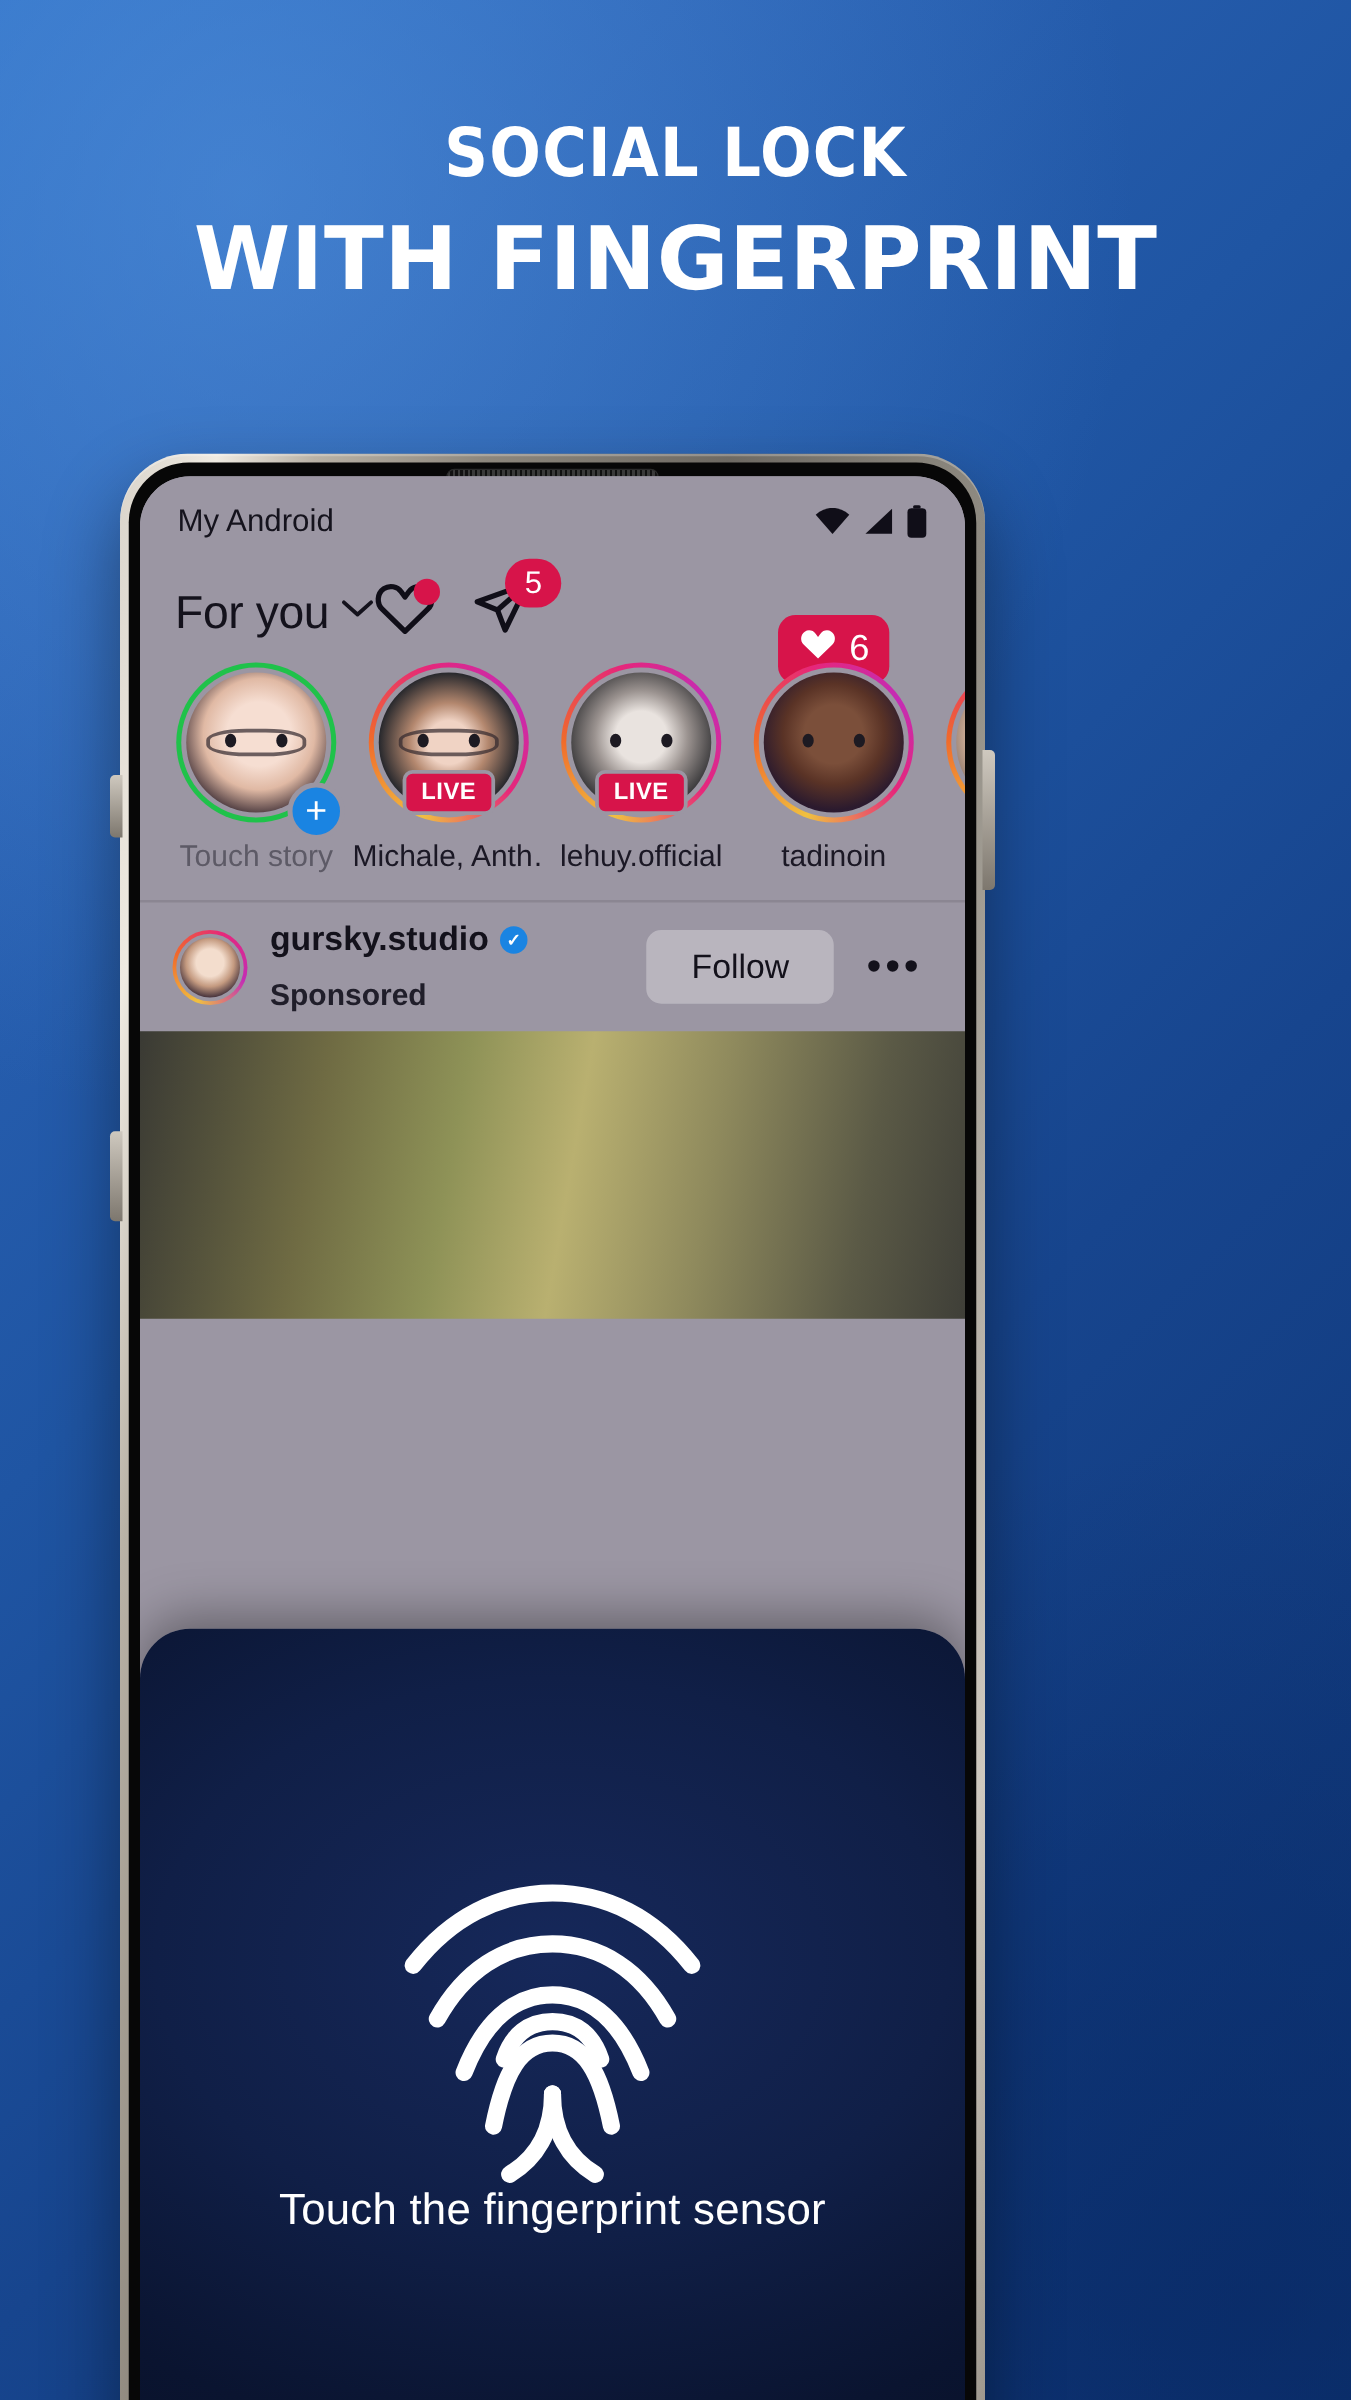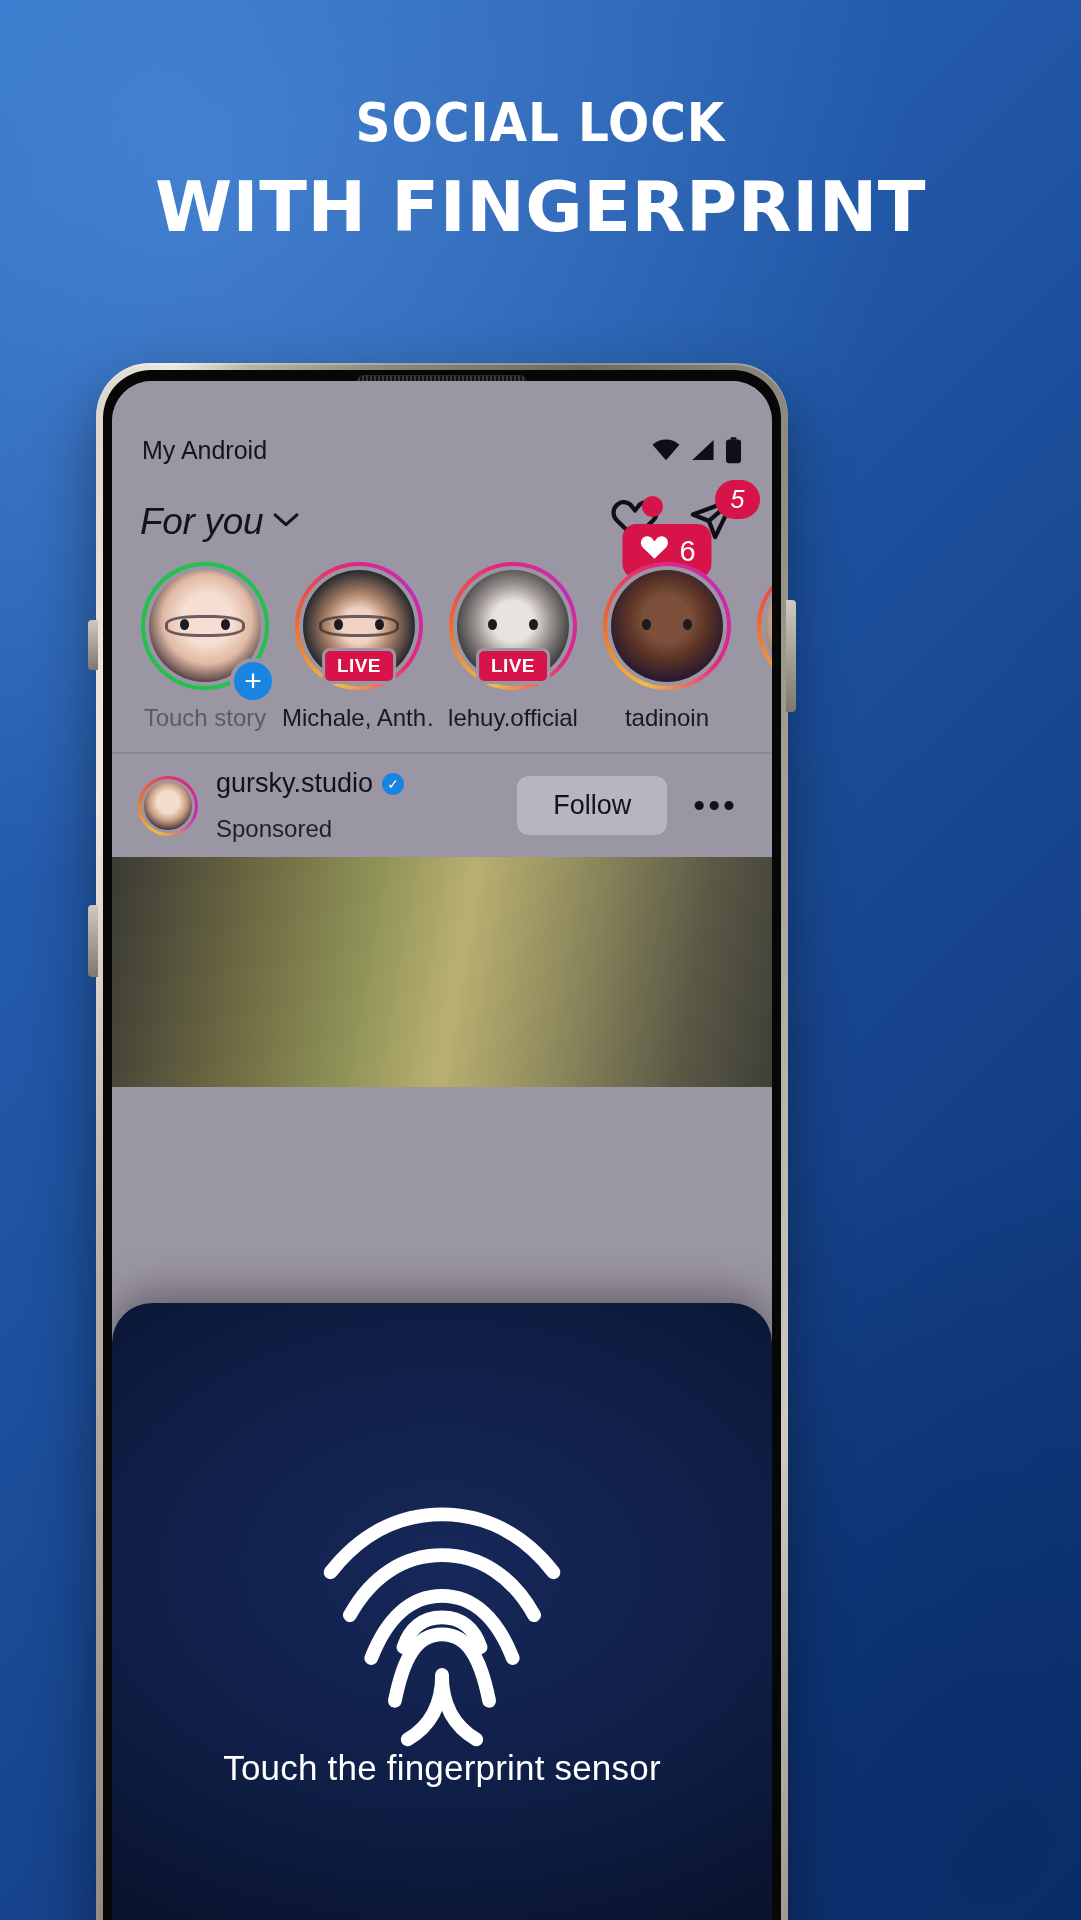--- a/index.html
+++ b/index.html
@@ -63,30 +63,28 @@
   .btn-side{ position:absolute; background:linear-gradient(180deg,#cfc9bf,#7d776e); border-radius:4px; z-index:6;}
   .btn-l1{ left:88px; top:905px; width:10px; height:72px; border-radius:4px 0 0 4px;}
   .btn-l2{ left:88px; top:620px; width:10px; height:50px; border-radius:4px 0 0 4px;}
   .btn-r1{ left:786px; top:600px; width:10px; height:112px; border-radius:0 4px 4px 0;}
 
   
   .app{ position:absolute; inset:0; background:#9b96a3; }
   .statusbar{
     height:62px; display:flex; align-items:center; justify-content:space-between;
     padding:10px 30px 0 30px;
-    margin-top:33px;
   }
   .sb-left{ font-size:25px; color:#15131d; font-family:"Liberation Sans",sans-serif;}
   .sb-right{ display:flex; align-items:center; gap:9px;}
   .sb-right svg{ display:block; }
 
   .feedhead{
-    display:flex; align-items:center; justify-content:space-between;
+    display:flex; align-items:center; 
     padding:20px 28px 8px 28px;
-    font-style:italic;
   }
   .foryou{ display:flex; align-items:center; gap:10px;}
   .foryou .lbl{ font-size:37px; color:#14121c; font-weight:400; letter-spacing:-.3px;}
   .head-icons{ display:flex; align-items:center; gap:28px; padding-right:6px;}
   .icon-wrap{ position:relative; }
   .dot-red{
     position:absolute; right:-3px; top:-1px; width:21px;height:21px;border-radius:50%;
     background:#d7144a; border:0;
   }
   .badge-num{
@@ -147,21 +145,21 @@
   .divider{ height:2px; background:rgba(0,0,0,.10); margin-top:20px;}
 
   .postbar{
     display:flex; align-items:center; padding:14px 26px; gap:18px;
   }
   .pb-av{ width:60px;height:60px;border-radius:50%; padding:3px;
     background:conic-gradient(from 200deg,#f0c040,#f06a2b,#e6277a,#c42cb5,#f0c040);}
   .pb-av .in{ width:100%;height:100%;border-radius:50%;background:#9b96a3;padding:3px;}
   .pb-av .ph{ width:100%;height:100%;border-radius:50%;
     background:radial-gradient(circle at 50% 42%,#f3ddcd 0 30%,#c49a80 52%,#2f2030 80%);}
-  .pb-text{ flex:1; }
+  .pb-text{ flex:1;font-weight:bold; }
   .pb-name{ font-size:27px; color:#13111b; display:flex;align-items:center;gap:9px;}
   .verified{ width:22px;height:22px;border-radius:50%;background:#1a84e2;color:#fff;
     font-size:14px;display:flex;align-items:center;justify-content:center;}
   .pb-sub{ font-size:24px; color:#201e2a; margin-top:16px;}
   .follow{
     background:rgba(255,255,255,.30); border:none; border-radius:12px;
     padding:14px 36px; font-size:27px; color:#13111b; font-family:"Liberation Sans",sans-serif;
   }
   .dots{ font-size:34px; color:#13111b; letter-spacing:3px; padding:0 8px;}
 

